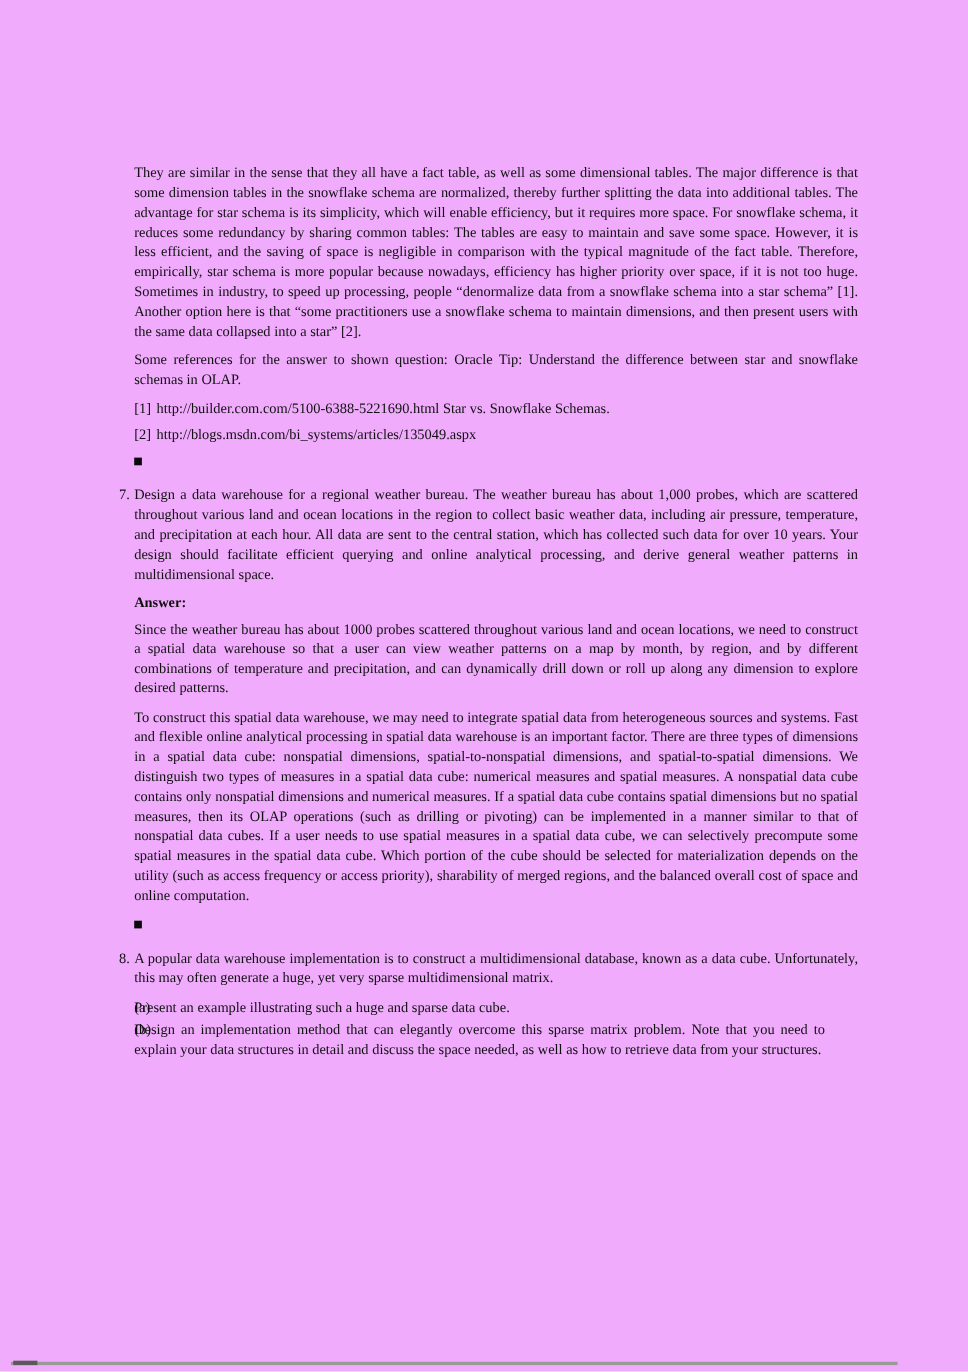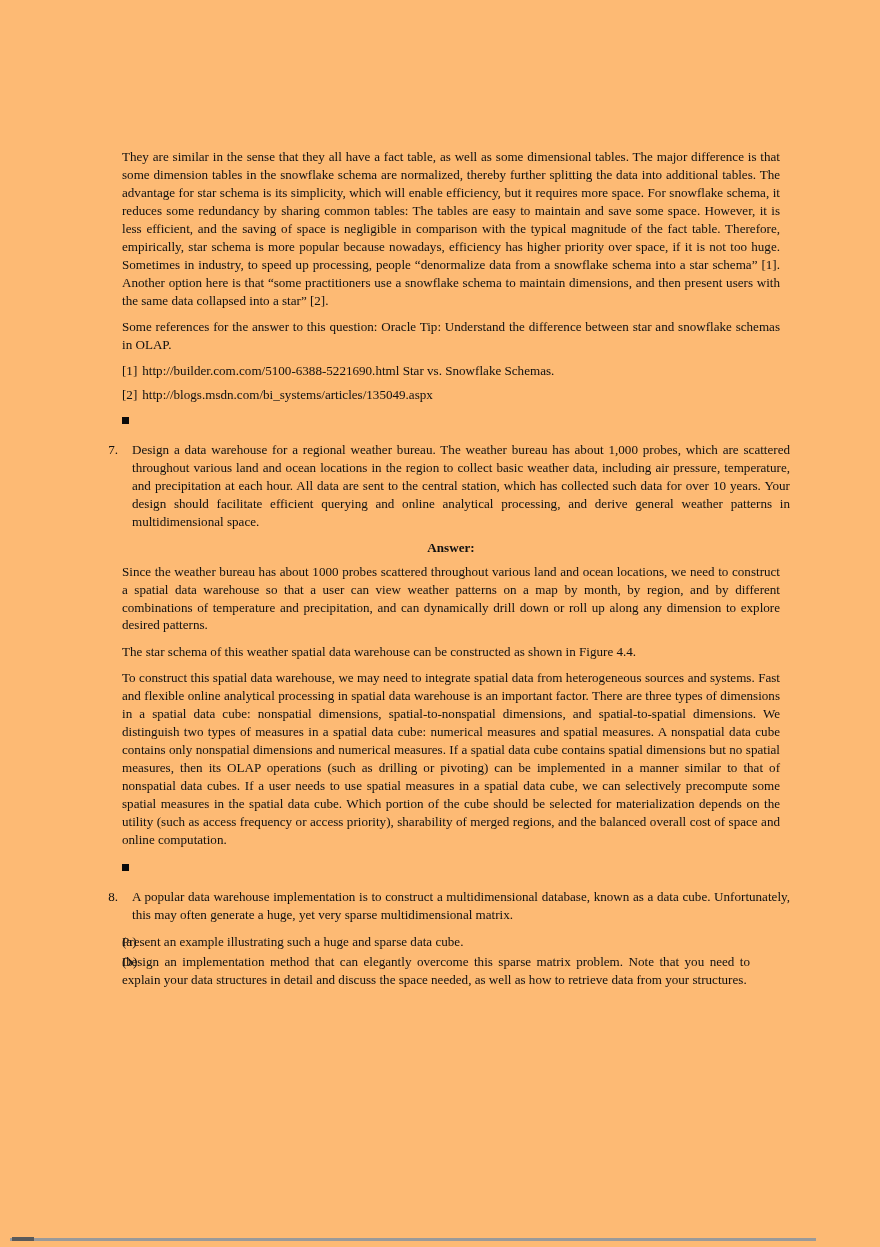--- a/index.html
+++ b/index.html
@@ -5,21 +5,21 @@
 <style>
   html, body {
     margin: 0;
     padding: 0;
     background: #ffffff;
   }
   .page {
     position: relative;
     width: 880px;
     height: 1247px;
-    background: #fdba74;
+    background: #f0abfc;
     font-family: "Liberation Serif", "DejaVu Serif", serif;
     color: #101010;
     overflow: hidden;
   }
   .content {
     position: absolute;
     left: 100px;
     top: 148px;
     width: 680px;
   }
@@ -51,21 +51,21 @@
   .item-number {
     position: absolute;
     left: 0;
     top: 0;
     width: 18px;
     text-align: right;
     font-size: 13.1px;
     line-height: 17.95px;
   }
   .item-body {
-    margin-left: 32px;
+    margin-left: 22px;
     width: 658px;
   }
 
   
   .subitem {
     position: relative;
     margin-left: 22px;
     width: 658px;
     margin-top: 2px;
   }
@@ -83,21 +83,20 @@
   }
   .subitems {
     margin-top: 9px;
   }
 
   .answer-label {
     font-weight: bold;
     font-size: 13.1px;
     line-height: 17.95px;
     margin: 8px 0 6px 22px;
-    text-align: center;
   }
 
   
   .qed-row {
     margin-left: 22px;
     height: 18px;
     margin-top: 6px;
     margin-bottom: 2px;
   }
   .qed {
@@ -137,21 +136,21 @@
 </style>
 </head>
 <body>
 
 <div class="page">
 
   <div class="content">
 
     <div class="para body-block">They are similar in the sense that they all have a fact table, as well as some dimensional tables. The major difference is that some dimension tables in the snowflake schema are normalized, thereby further splitting the data into additional tables. The advantage for star schema is its simplicity, which will enable efficiency, but it requires more space. For snowflake schema, it reduces some redundancy by sharing common tables: The tables are easy to maintain and save some space. However, it is less efficient, and the saving of space is negligible in comparison with the typical magnitude of the fact table. Therefore, empirically, star schema is more popular because nowadays, efficiency has higher priority over space, if it is not too huge. Sometimes in industry, to speed up processing, people “denormalize data from a snowflake schema into a star schema” [1]. Another option here is that “some practitioners use a snowflake schema to maintain dimensions, and then present users with the same data collapsed into a star” [2].</div>
 
-    <div class="para body-block">Some references for the answer to this question: Oracle Tip: Understand the difference between star and snowflake schemas in OLAP.</div>
+    <div class="para body-block">Some references for the answer to shown question: Oracle Tip: Understand the difference between star and snowflake schemas in OLAP.</div>
 
     <div class="ref-line">
       <span class="ref-tag">[1]</span><span>http://builder.com.com/5100-6388-5221690.html Star vs. Snowflake Schemas.</span>
     </div>
 
     <div class="ref-line">
       <span class="ref-tag">[2]</span><span>http://blogs.msdn.com/bi_systems/articles/135049.aspx</span>
     </div>
 
     <div class="qed-row">
@@ -162,21 +161,20 @@
       <div class="item-number">7.</div>
       <div class="item-body">
         <div class="para">Design a data warehouse for a regional weather bureau. The weather bureau has about 1,000 probes, which are scattered throughout various land and ocean locations in the region to collect basic weather data, including air pressure, temperature, and precipitation at each hour. All data are sent to the central station, which has collected such data for over 10 years. Your design should facilitate efficient querying and online analytical processing, and derive general weather patterns in multidimensional space.</div>
       </div>
     </div>
 
     <div class="answer-label">Answer:</div>
 
     <div class="para body-block">Since the weather bureau has about 1000 probes scattered throughout various land and ocean locations, we need to construct a spatial data warehouse so that a user can view weather patterns on a map by month, by region, and by different combinations of temperature and precipitation, and can dynamically drill down or roll up along any dimension to explore desired patterns.</div>
 
-    <div class="para body-block">The star schema of this weather spatial data warehouse can be constructed as shown in Figure 4.4.</div>
 
     <div class="para body-block">To construct this spatial data warehouse, we may need to integrate spatial data from heterogeneous sources and systems. Fast and flexible online analytical processing in spatial data warehouse is an important factor. There are three types of dimensions in a spatial data cube: nonspatial dimensions, spatial-to-nonspatial dimensions, and spatial-to-spatial dimensions. We distinguish two types of mea­sures in a spatial data cube: numerical measures and spatial measures. A nonspatial data cube contains only nonspatial dimensions and numerical measures. If a spatial data cube contains spatial dimensions but no spatial measures, then its OLAP operations (such as drilling or pivoting) can be implemented in a manner similar to that of nonspatial data cubes. If a user needs to use spatial measures in a spatial data cube, we can selectively precompute some spatial measures in the spatial data cube. Which por­tion of the cube should be selected for materialization depends on the utility (such as access frequency or access priority), sharability of merged regions, and the balanced overall cost of space and online computation.</div>
 
     <div class="qed-row">
       <span class="qed"></span>
     </div>
 
     <div class="item">
       <div class="item-number">8.</div>
       <div class="item-body">

